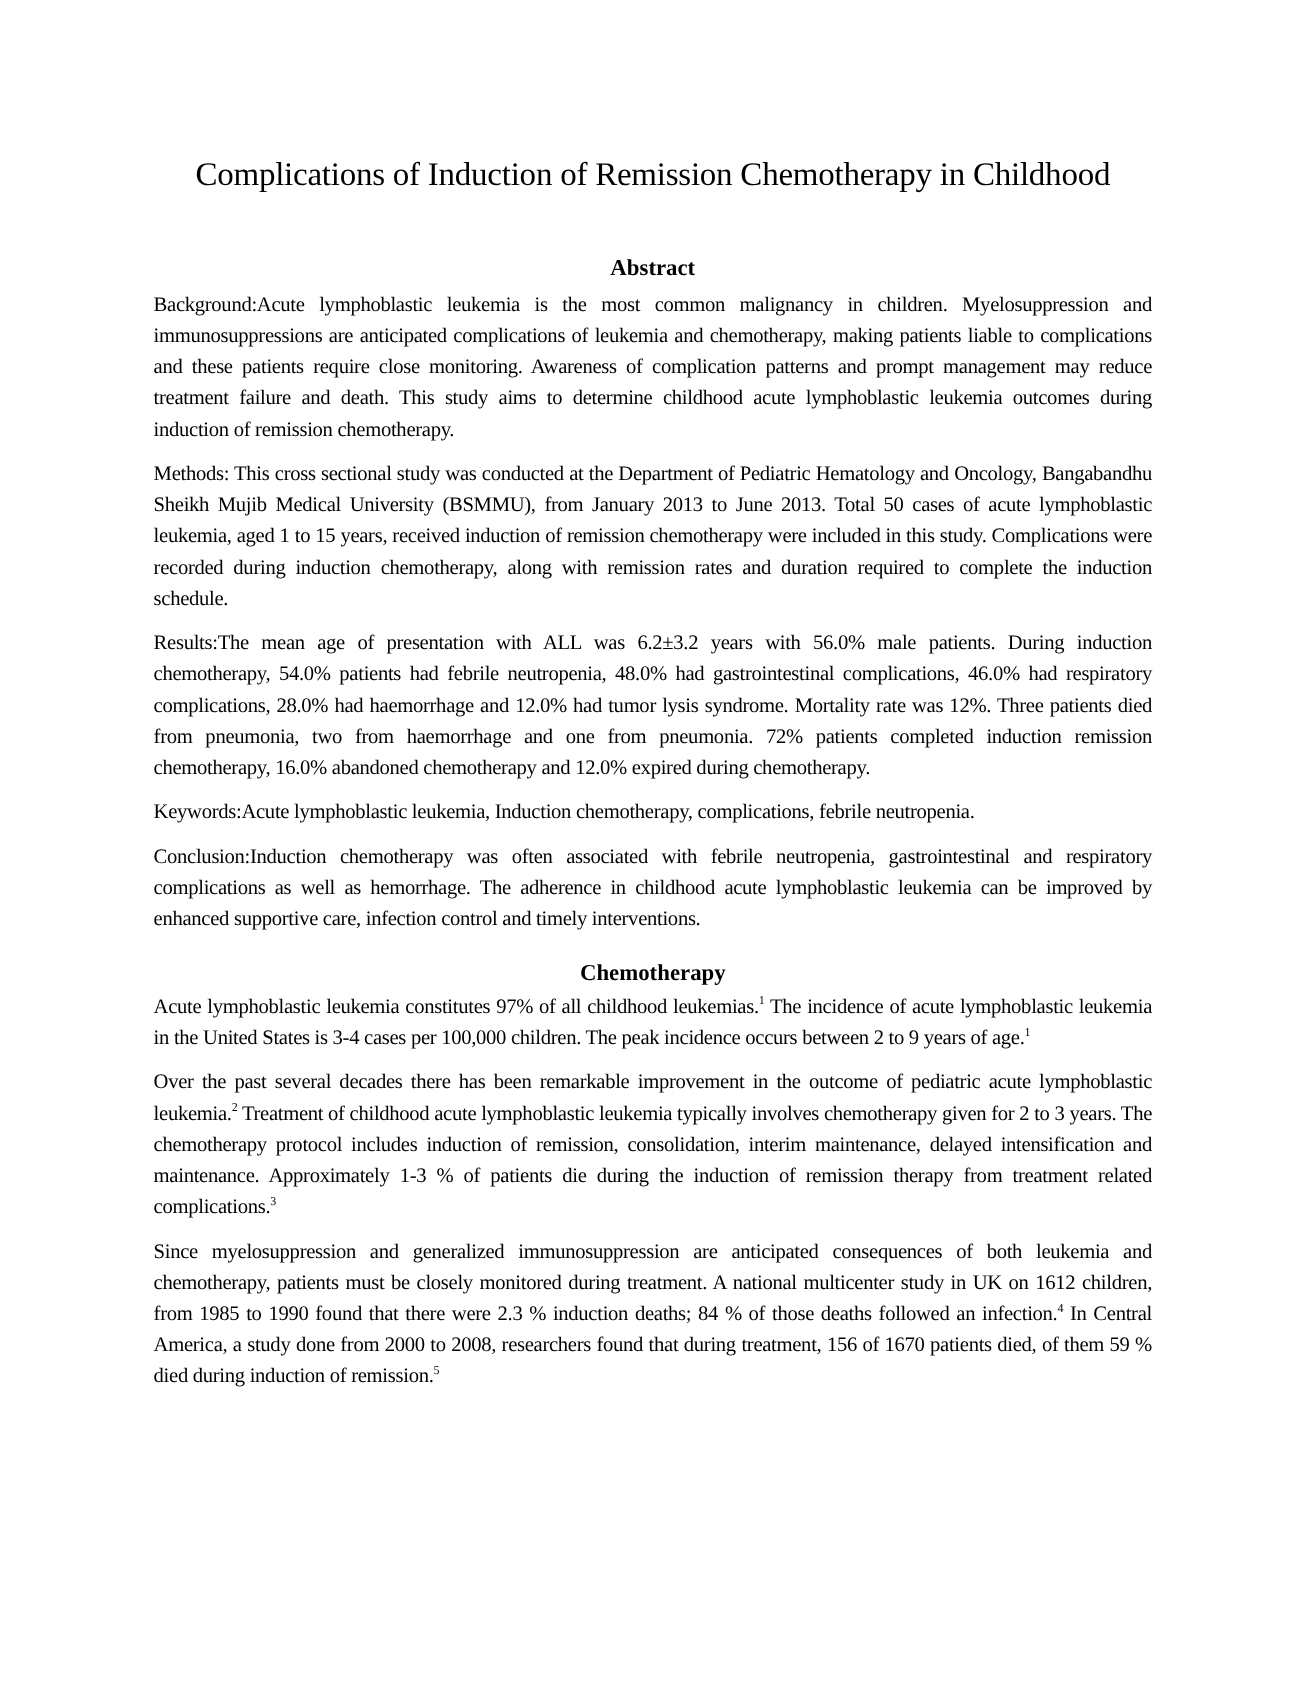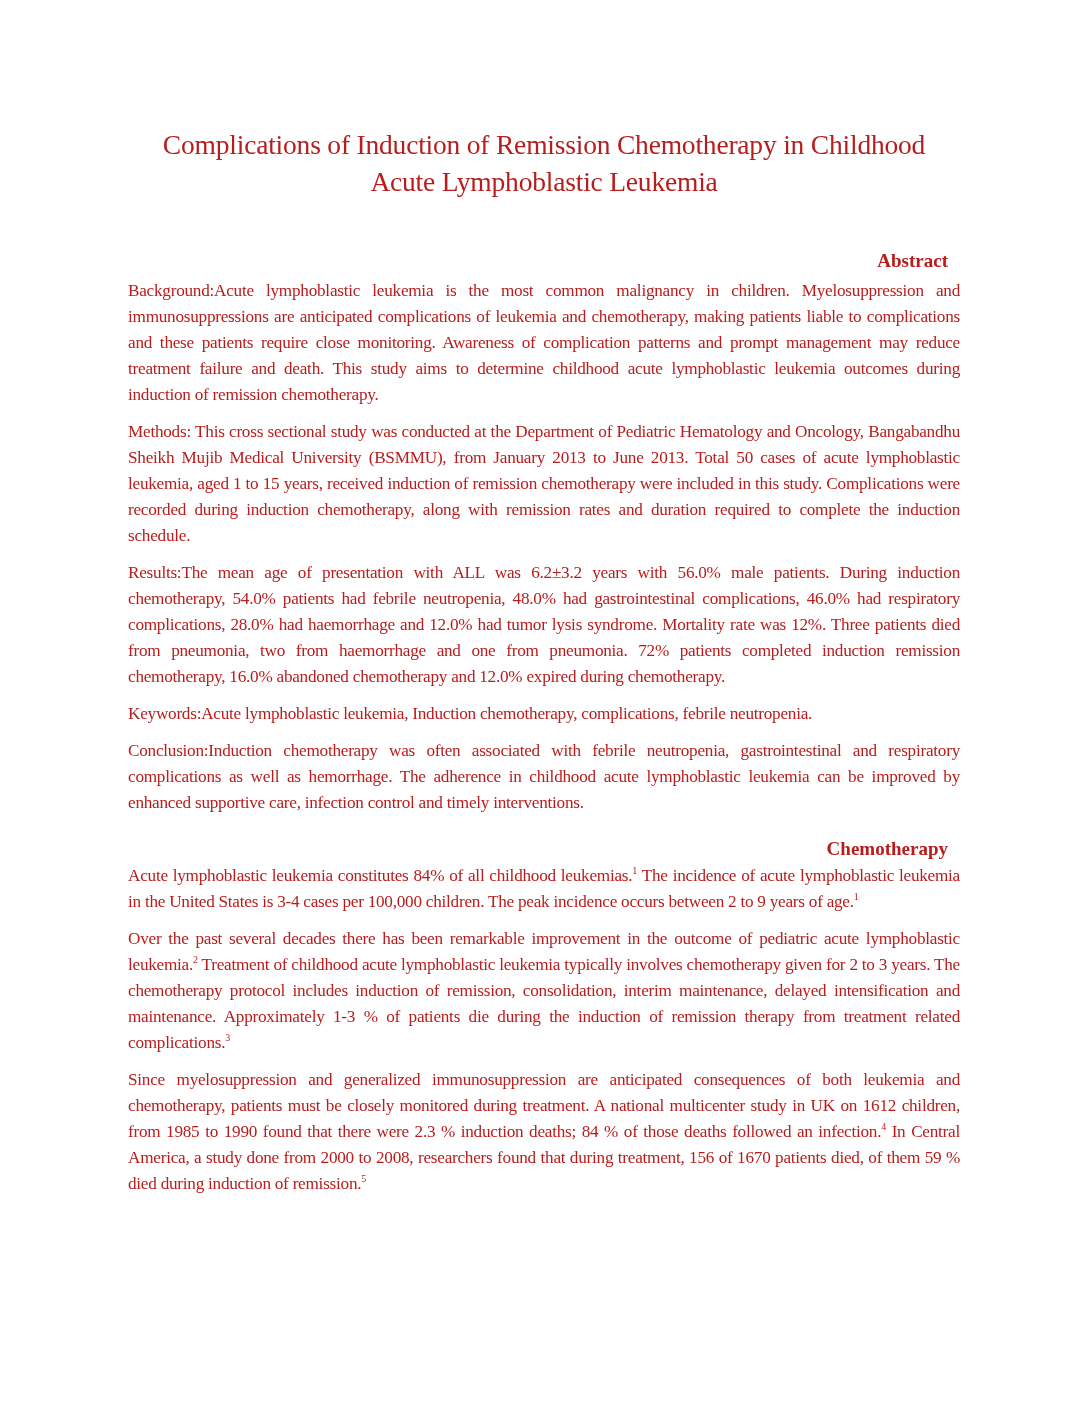--- a/index.html
+++ b/index.html
@@ -1,65 +1,64 @@
 <!DOCTYPE html>
 <html><head>
   <meta charset="utf-8">
   <style>
     html, body { margin: 0; padding: 0; background: #ffffff; }
     body { width: 1088px; height: 1408px; position: relative; overflow: hidden; }
     .page {
       position: absolute; left: 128px; top: 126px; width: 832px;
       font-family: "Liberation Serif", "DejaVu Serif", serif;
-      color: #b91c1c;
+      color: #000000;
     }
     .title {
       text-align: center; font-size: 27.5px; line-height: 37px;
       font-weight: normal; margin: 0; letter-spacing: -0.2px;
     }
     .section-heading {
-      text-align: right; font-weight: bold; font-size: 19px;
+      text-align: center; font-weight: bold; font-size: 19px;
       line-height: 24px; margin: 12px;
     }
     .abstract-heading { margin-top: 49px; margin-bottom: 5px; }
     .intro-heading { margin-top: 21px; margin-bottom: 2px; }
     p.para {
       margin: 0 0 11px 0; font-size: 17.2px; line-height: 26px;
       text-align: justify; letter-spacing: -0.25px;
     }
     .lead { font-weight: normal; }
     sup { font-size: 10px; line-height: 0; vertical-align: 7px; }
   </style>
 </head>
 <body>
 
 <div class="page">
 
   <h1 class="title">
     <span>Complications of Induction of Remission Chemotherapy in Childhood</span><br>
-    <span>Acute Lymphoblastic Leukemia</span>
   </h1>
 
   <h2 class="section-heading abstract-heading">Abstract</h2>
 
   <section>
     <p class="para"><span class="lead">Background:</span><span>Acute lymphoblastic leukemia is the most common malignancy in children. Myelosuppression and immunosuppressions are anticipated complications of leukemia and chemotherapy, making patients liable to complications and these patients require close monitoring. Awareness of complication patterns and prompt management may reduce treatment failure and death. This study aims to determine childhood acute lymphoblastic leukemia outcomes during induction of remission chemotherapy.</span></p>
 
     <p class="para"><span class="lead">Methods:</span><span> This cross sectional study was conducted at the Department of Pediatric Hematology and Oncology, Bangabandhu Sheikh Mujib Medical University (BSMMU), from January 2013 to June 2013. Total 50 cases of acute lymphoblastic leukemia, aged 1 to 15 years, received induction of remission chemotherapy were included in this study. Complications were recorded during induction chemotherapy, along with remission rates and duration required to complete the induction schedule.</span></p>
 
     <p class="para"><span class="lead">Results:</span><span>The mean age of presentation with ALL was 6.2±3.2 years with 56.0% male patients. During induction chemotherapy, 54.0% patients had febrile neutropenia, 48.0% had gastrointestinal complications, 46.0% had respiratory complications, 28.0% had haemorrhage and 12.0% had tumor lysis syndrome. Mortality rate was 12%. Three patients died from pneumonia, two from haemorrhage and one from pneumonia. 72% patients completed induction remission chemotherapy, 16.0% abandoned chemotherapy and 12.0% expired during chemotherapy.</span></p>
 
     <p class="para"><span class="lead">Keywords:</span><span>Acute lymphoblastic leukemia, Induction chemotherapy, complications, febrile neutropenia.</span></p>
 
     <p class="para"><span class="lead">Conclusion:</span><span>Induction chemotherapy was often associated with febrile neutropenia, gastrointestinal and respiratory complications as well as hemorrhage. The adherence in childhood acute lymphoblastic leukemia can be improved by enhanced supportive care, infection control and timely interventions.</span></p>
   </section>
 
   <h2 class="section-heading intro-heading">Chemotherapy</h2>
 
   <section>
-    <p class="para"><span>Acute lymphoblastic leukemia constitutes 84% of all childhood leukemias.</span><sup>1</sup><span> The incidence of acute lymphoblastic leukemia in the United States is 3-4 cases per 100,000 children. The peak incidence occurs between 2 to 9 years of age.</span><sup>1</sup></p>
+    <p class="para"><span>Acute lymphoblastic leukemia constitutes 97% of all childhood leukemias.</span><sup>1</sup><span> The incidence of acute lymphoblastic leukemia in the United States is 3-4 cases per 100,000 children. The peak incidence occurs between 2 to 9 years of age.</span><sup>1</sup></p>
 
     <p class="para"><span>Over the past several decades there has been remarkable improvement in the outcome of pediatric acute lymphoblastic leukemia.</span><sup>2</sup><span> Treatment of childhood acute lymphoblastic leukemia typically involves chemotherapy given for 2 to 3 years. The chemotherapy protocol includes induction of remission, consolidation, interim maintenance, delayed intensification and maintenance. Approximately 1-3 % of patients die during the induction of remission therapy from treatment related complications.</span><sup>3</sup></p>
 
     <p class="para"><span>Since myelosuppression and generalized immunosuppression are anticipated consequences of both leukemia and chemotherapy, patients must be closely monitored during treatment. A national multicenter study in UK on 1612 children, from 1985 to 1990 found that there were 2.3 % induction deaths; 84 % of those deaths followed an infection.</span><sup>4</sup><span> In Central America, a study done from 2000 to 2008, researchers found that during treatment, 156 of 1670 patients died, of them 59 % died during induction of remission.</span><sup>5</sup></p>
   </section>
 
 </div>
 
 </body></html>

